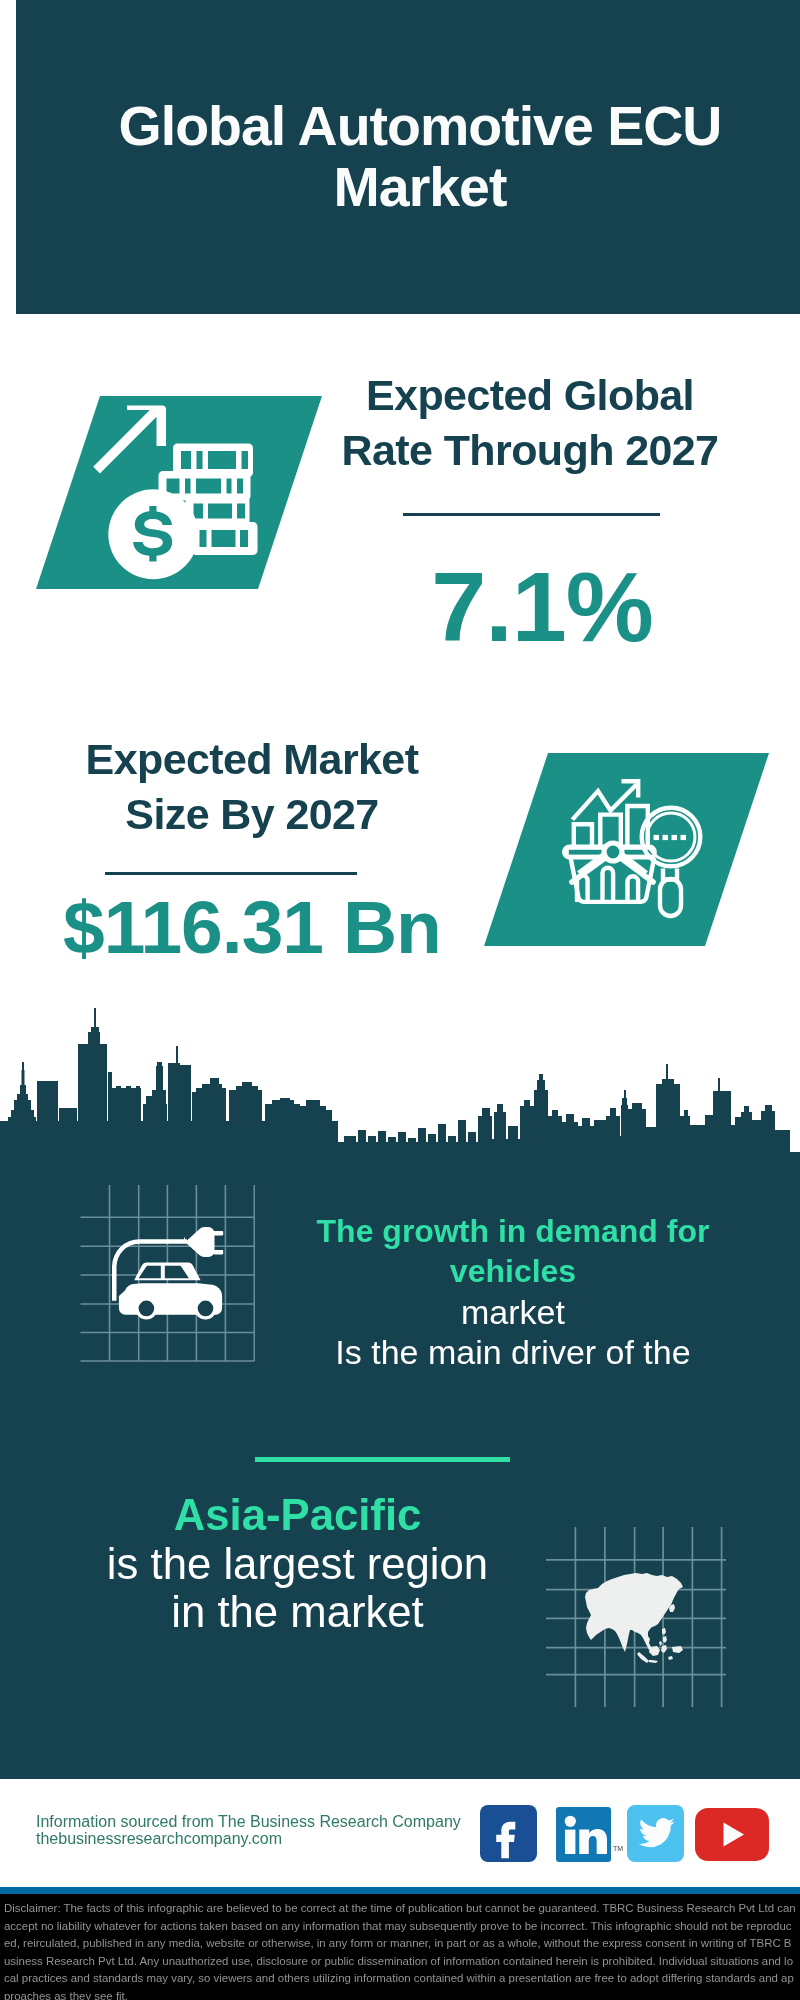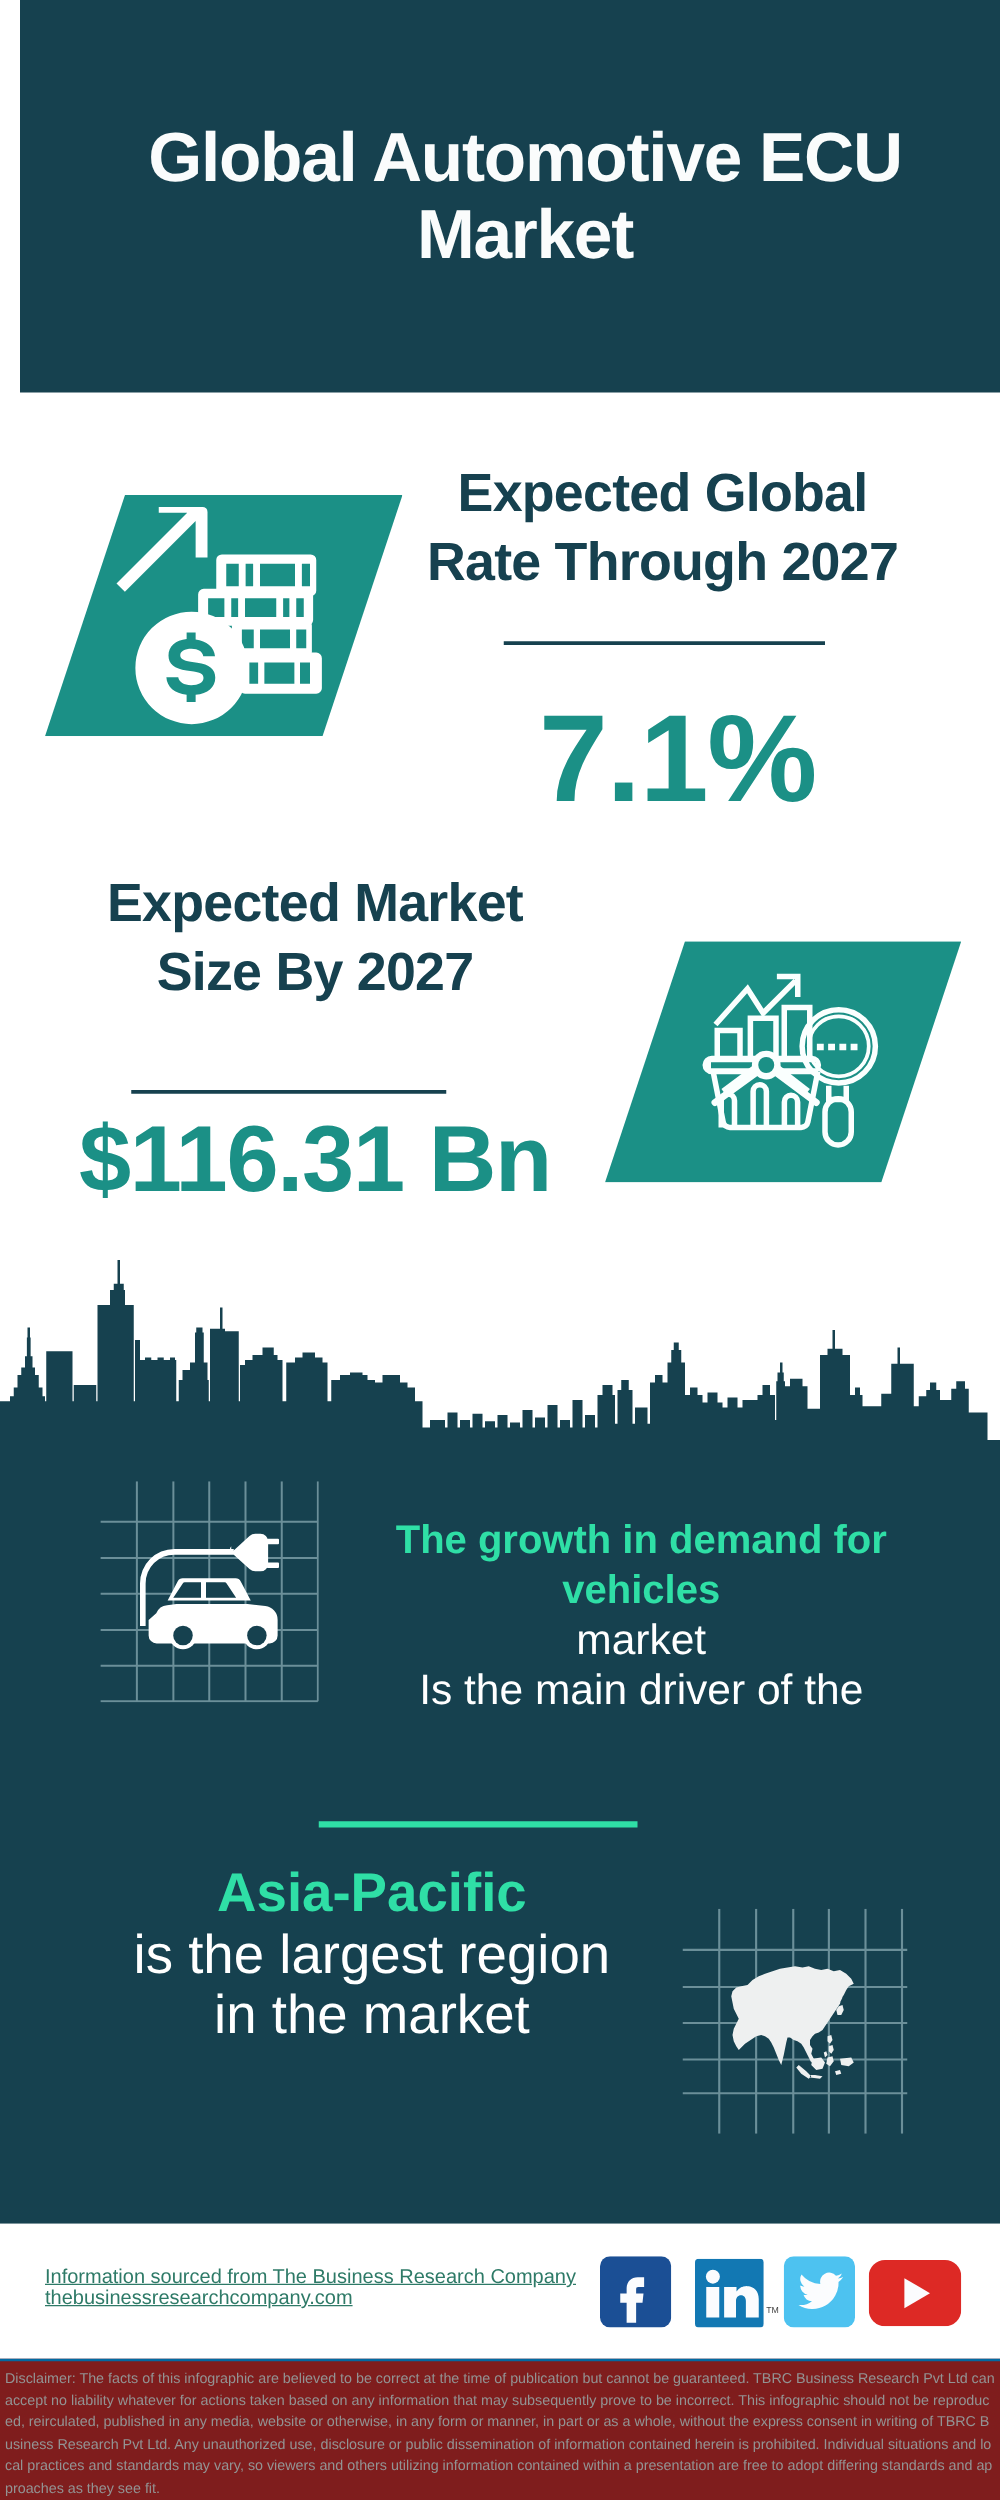--- a/index.html
+++ b/index.html
@@ -25,23 +25,23 @@
 
   
   .darkband { position:absolute; left:0; top:1190px; width:800px; height:589px; background:#16414f; }
   .skyline { position:absolute; left:0; top:1000px; width:800px; height:200px; }
   .fact { position:absolute; text-align:center; color:#ffffff; }
   .fact .hl { color:#2fdfa6; font-weight:bold; }
   .greenrule { position:absolute; height:5px; background:#2fdfa6; }
 
   
   .footer { position:absolute; left:0; top:1779px; width:800px; height:105px; background:#ffffff; }
-  .src { position:absolute; color:#2e7a67; font-size:16px; line-height:17px;text-decoration:underline; }
-  .disc { position:absolute; left:0; top:1887px; width:800px; height:113px; background:#7f1d1d;
-    border-top:2px solid #0369a1; }
+  .src { position:absolute; color:#2e7a67; font-size:16px; line-height:17px; }
+  .disc { position:absolute; left:0; top:1887px; width:800px; height:113px; background:#000000;
+    border-top:7px solid #0369a1; }
   .disc p { position:absolute; left:4px; top:6px; width:793px; font-size:11.45px; color:#939393;
     line-height:17.6px; text-align:left; word-break:break-all;
     font-family:"Liberation Sans", sans-serif; }
 </style>
 </head>
 <body>
 
 <div class="page">
 
   <div class="hdr">
@@ -70,21 +70,21 @@
                M156.5 506 v5.5 c8.8 1 14.9 6.2 15.5 13.4 h-9.4 c-0.5 -3.5 -4 -5.9 -9.4 -5.9 c-5.4 0 -9 2 -9 5.2 c0 2.8 2.3 4.2 8.3 5.1 l5.3 0.8 c9.8 1.4 14.4 5.1 14.4 12 c0 7.7 -6 12.8 -15.7 13.7 v5.7 h-7.2 v-5.7 c-9.6 -0.9 -15.8 -6.2 -16.2 -13.9 h9.5 c0.6 3.8 4.5 6.3 10.3 6.3 c6 0 9.9 -2.2 9.9 -5.7 c0 -2.9 -2.2 -4.4 -7.8 -5.2 l-5.8 -0.9 c-9.8 -1.4 -14.4 -5.3 -14.4 -12 c0 -7.3 5.7 -12.3 14.5 -13.2 v-5.2 z" fill-rule="evenodd"></path>
     </g>
   </svg>
   <div class="stat-head" style="left:330px;top:368px;width:400px;">
     <div>Expected Global</div>
     <div>Rate Through 2027</div>
   </div>
   <div class="rule" style="left:403px;top:513px;width:257px;"></div>
   <div class="stat-val" style="left:392px;top:557px;width:300px;font-size:99px;line-height:99px;">7.1%</div>
 
-  <div class="stat-head" style="left:52px;top:696px;width:400px;">
+  <div class="stat-head" style="left:52px;top:732px;width:400px;">
     <div>Expected Market</div>
     <div>Size By 2027</div>
   </div>
   <div class="rule" style="left:105px;top:872px;width:252px;"></div>
   <div class="stat-val" style="left:52px;top:890px;width:400px;font-size:75px;line-height:75px;">$116.31 Bn</div>
   <div class="pgram" style="left:484px;top:753px;width:285px;height:193px;"></div>
 
   <div class="darkband"></div>
   <svg class="skyline" viewBox="0 1000 800 200" preserveAspectRatio="none">
     <path fill="#16414f" d="M0 1200 L0 1121 H8 V1117 H11 V1110 H14 V1100 H17 V1094 H20 V1085 H21.5 V1070 H22 V1062 H24 V1070 H24.5 V1085 H26 V1094 H28 V1100 H31 V1110 H34 V1117 H36 V1121 H37 V1081 H58 V1121 H59 V1108 H77 V1121 H78 V1044 H88 V1032 H91 V1027 H94 V1008 H96 V1027 H99 V1032 H100 V1044 H107 V1121 H108 V1072 H112 V1088 H116 V1086 H121 V1088 H126 V1086 H131 V1088 H136 V1086 H140 V1088 H141 V1121 H143 V1104 H146 V1096 H152 V1090 H156 V1066 H157 V1062 H162 V1066 H163 V1090 H166 V1104 H167 V1121 H168 V1063 H176 V1046 H178 V1063 H180 V1065 H191 V1121 H192 V1092 H196 V1088 H202 V1084 H210 V1078 H219 V1084 H222 V1088 H226 V1121 H229 V1090 H236 V1086 H242 V1082 H252 V1086 H258 V1090 H262 V1121 H265 V1104 H272 V1100 H280 V1098 H290 V1100 H294 V1104 H300 V1106 H306 V1100 H320 V1106 H326 V1110 H332 V1121 H338 V1142 H344 V1136 H356 V1142 H358 V1130 H366 V1142 H368 V1136 H376 V1142 H378 V1131 H386 V1142 H388 V1137 H396 V1142 H398 V1132 H406 V1142 H408 V1138 H416 V1142 H418 V1128 H426 V1142 H428 V1134 H436 V1142 H438 V1124 H446 V1142 H448 V1136 H456 V1142 H458 V1120 H466 V1142 H468 V1132 H476 V1142 H478 V1116 H482 V1108 H490 V1116 H492 V1139 H494 V1112 H497 V1104 H503 V1112 H506 V1139 H508 V1126 H518 V1139 H520 V1106 H524 V1100 H530 V1106 H534 V1090 H537 V1080 H539 V1074 H543 V1080 H545 V1090 H548 V1116 H552 V1110 H558 V1116 H562 V1122 H566 V1114 H574 V1122 H578 V1126 H582 V1118 H590 V1126 H594 V1120 H606 V1116 H610 V1108 H616 V1116 H620 V1136 H621 V1105 H622 V1098 H624 V1090 H626 V1098 H627 V1105 H628 V1109 H632 V1103 H642 V1109 H646 V1127 H656 V1084 H662 V1079 H666 V1064 H668 V1079 H674 V1084 H680 V1116 H684 V1110 H688 V1116 H690 V1125 H705 V1115 H713 V1091 H718 V1078 H720 V1091 H731 V1125 H735 V1117 H741 V1112 H744 V1106 H749 V1112 H752 V1120 H761 V1111 H765 V1105 H772 V1111 H775 V1130 H790 V1152 H800 L800 1200 Z"></path>

